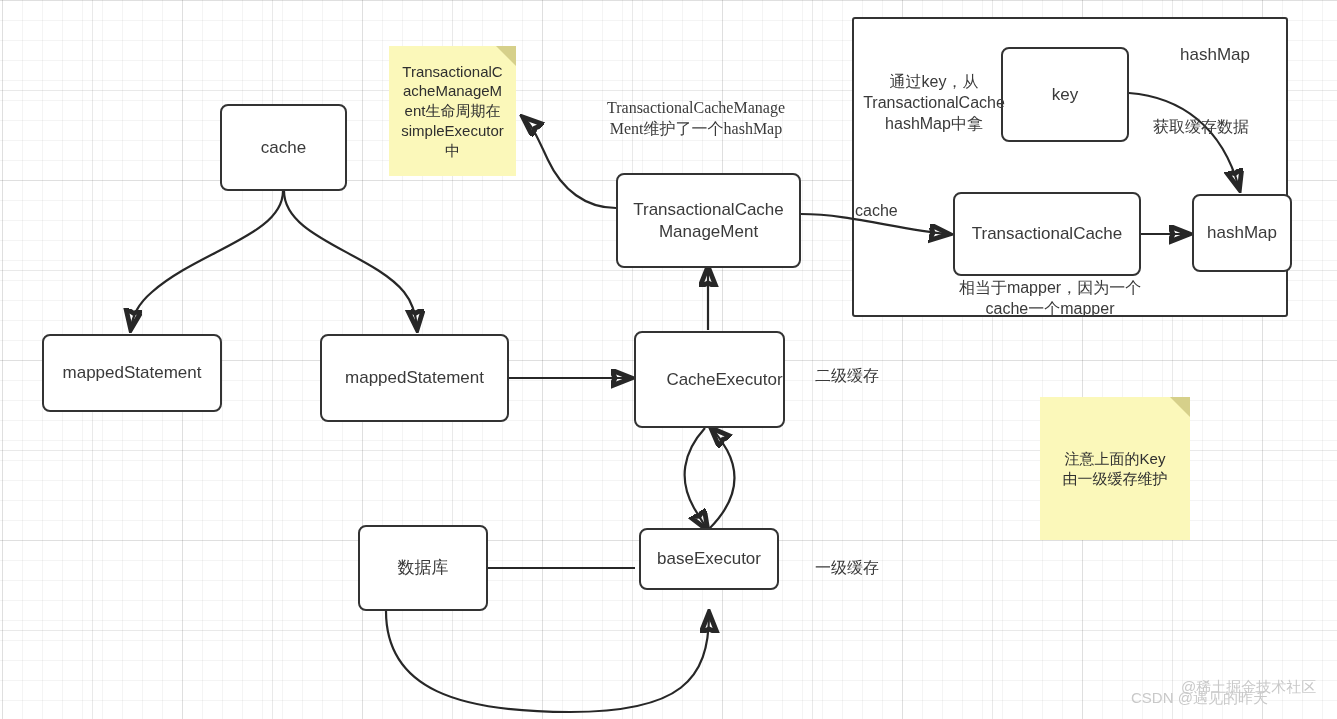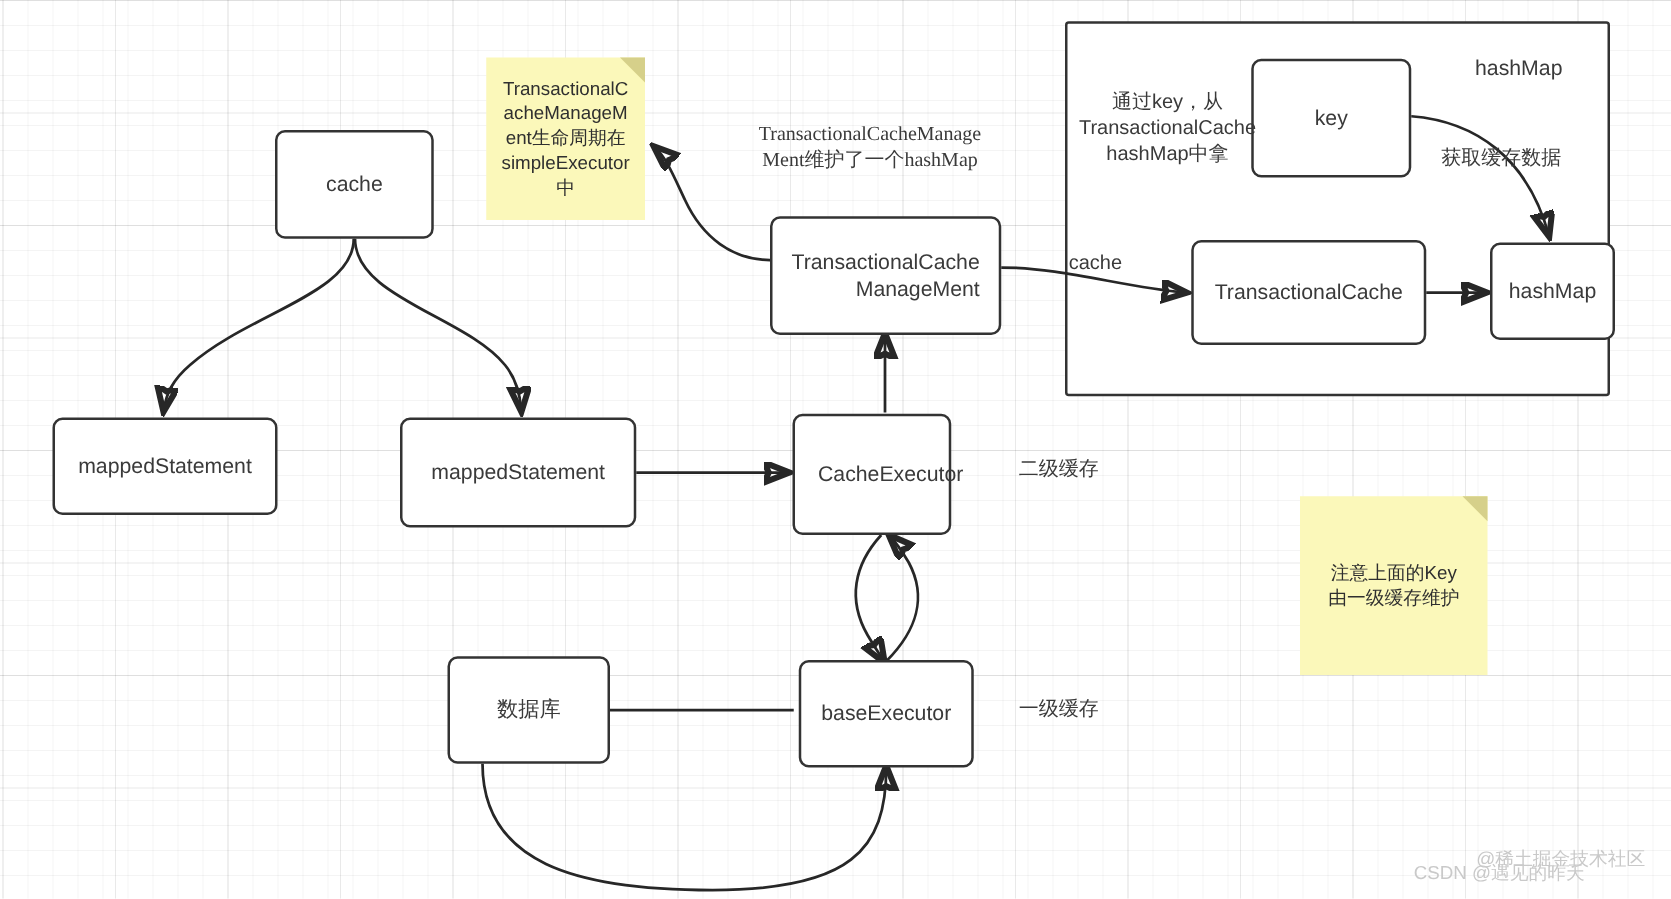--- a/index.html
+++ b/index.html
@@ -23,21 +23,21 @@
   }
   .node {
     position: absolute;
     box-sizing: border-box;
     border: 2.4px solid #333333;
     border-radius: 8px;
     background: #ffffff;
     display: flex;
     align-items: center;
     justify-content: center;
-    text-align: right;
+    text-align: center;
     color: #3a3a3a;
     font-size: 17px;
     line-height: 1.25;
     z-index: 3;
   }
   .panel {
     position: absolute;
     box-sizing: border-box;
     border: 2.2px solid #333333;
     border-radius: 3px;
@@ -135,25 +135,25 @@
   </div>
 
   <div class="node" style="left:42px; top:334px; width:180px; height:78px;">
     <span>mappedStatement</span>
   </div>
 
   <div class="node" style="left:320px; top:334px; width:189px; height:88px;">
     <span>mappedStatement</span>
   </div>
 
-  <div class="node" style="left:634px; top:331px; width:127px; height:97px;padding-left:30px;">
+  <div class="node" style="left:634px; top:331px; width:151px; height:97px;padding-left:30px;">
     <span>CacheExecutor</span>
   </div>
 
-  <div class="node" style="left:639px; top:528px; width:140px; height:86px;">
+  <div class="node" style="left:639px; top:528px; width:140px; height:62px;">
     <span>baseExecutor</span>
   </div>
 
   <div class="node" style="left:322px; top:525px; width:130px; height:86px;margin-left:36px;">
     <span>数据库</span>
   </div>
 
   <div class="node" style="left:616px; top:173px; width:185px; height:95px; white-space:pre-line;">
     <span>TransactionalCache
 ManageMent</span>
@@ -192,20 +192,22 @@
 Ment维护了一个hashMap</div>
 
   <div class="label" style="left:854px; top:72px; width:160px;">通过key，从
 TransactionalCache
 hashMap中拿</div>
 
   <div class="label" style="left:1153px; top:117px; width:130px; text-align:left;">获取缓存数据</div>
 
   <div class="label lbl-left" style="left:855px; top:201px; width:80px;">cache</div>
 
+  <div class="label" style="left:930px; top:278px; width:240px;">相当于mapper，因为一个
+cache一个mapper</div>
 
   <div class="label" style="left:815px; top:366px; width:110px; text-align:left;">二级缓存</div>
 
   <div class="label" style="left:815px; top:558px; width:110px; text-align:left;">一级缓存</div>
 
   <div class="watermark" style="left:1149px; top:678px;margin-left:32px;">@稀土掘金技术社区</div>
   <div class="watermark" style="left:1131px; top:689px;">CSDN @遇见的昨天</div>
 
 </div>
 

